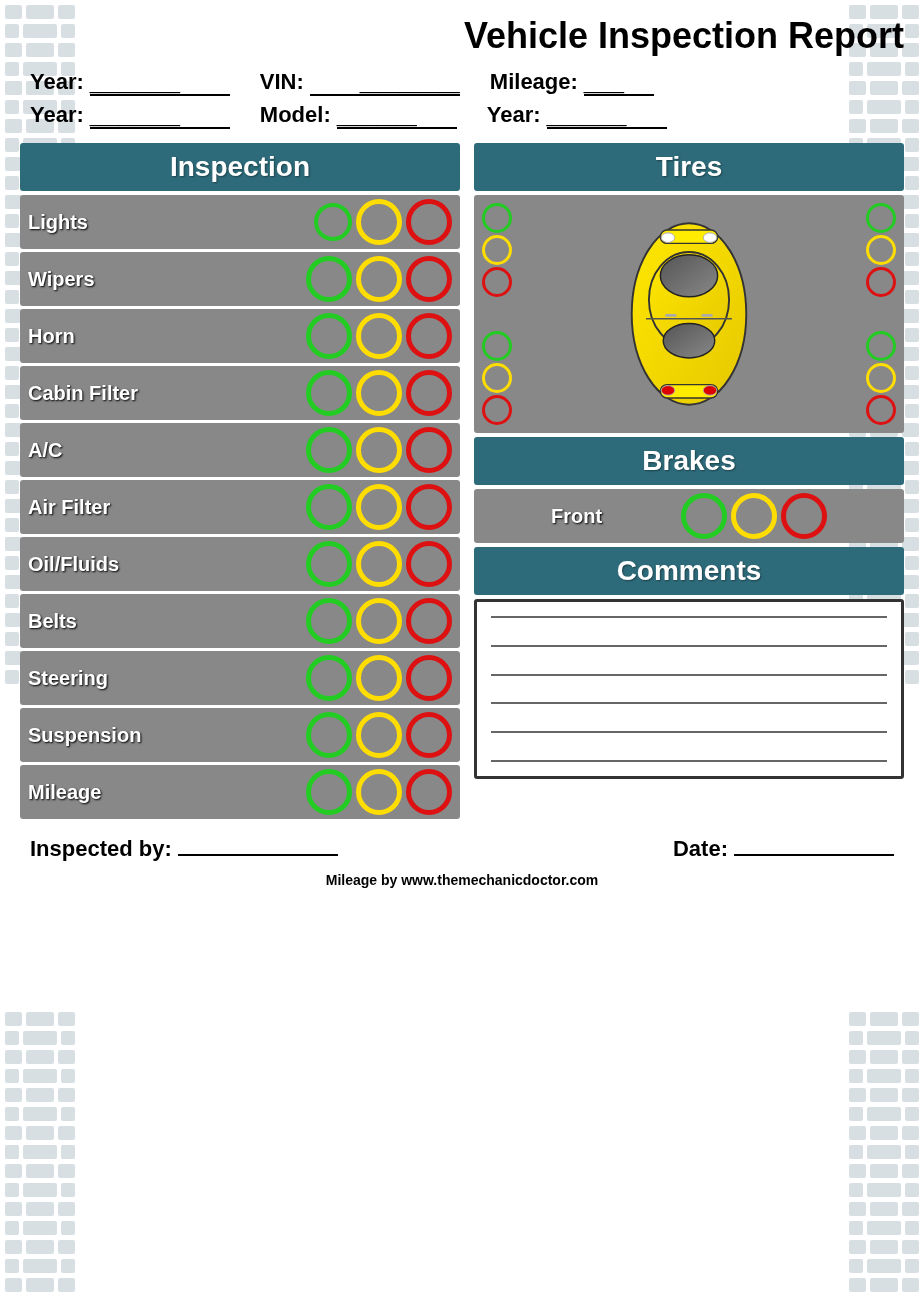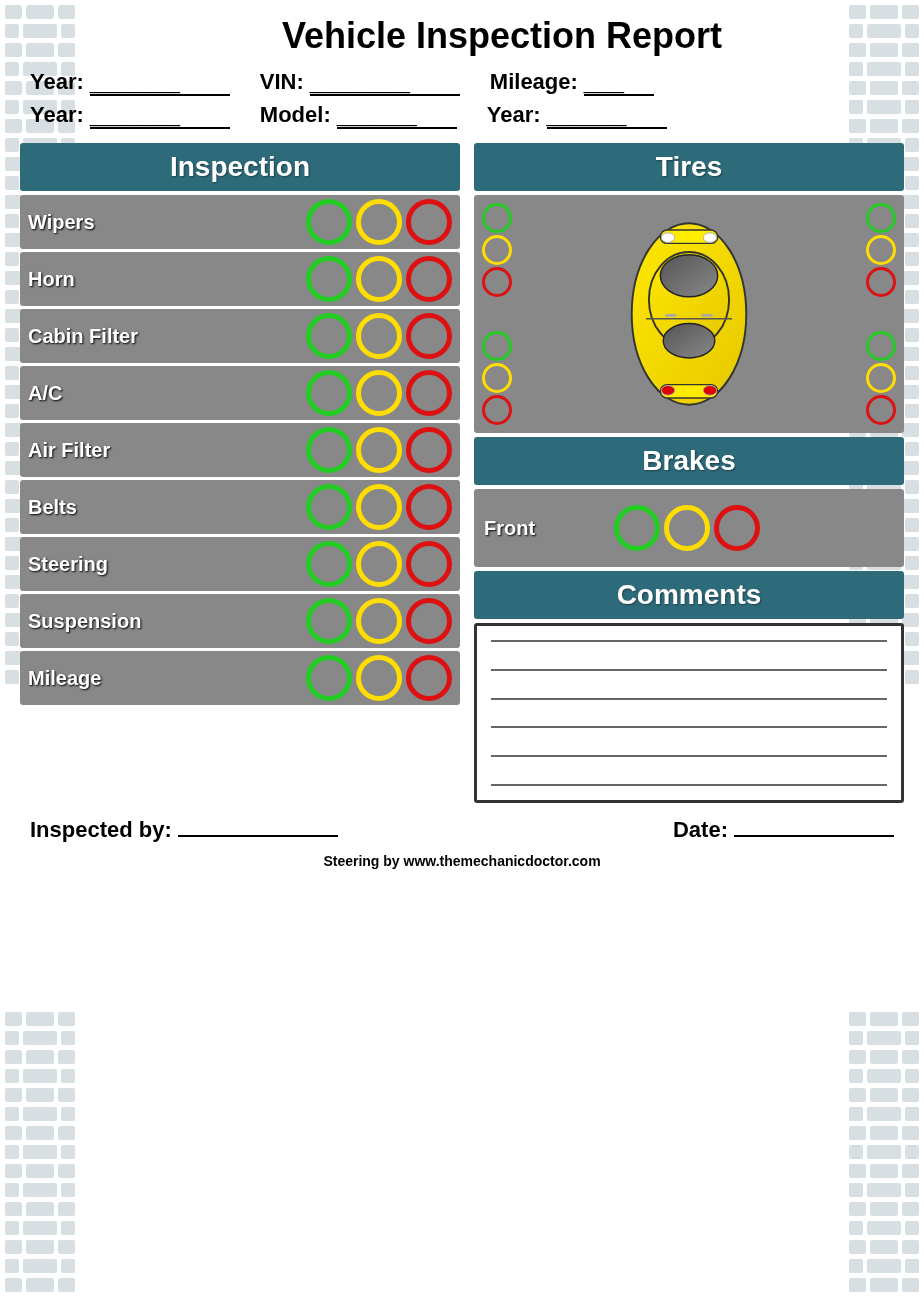--- a/index.html
+++ b/index.html
@@ -13,21 +13,21 @@
     }
 
     .main-content {
       position: relative;
       z-index: 10;
       padding: 15px 20px;
     }
 
     
     .report-title {
-      text-align: center;
+      text-align: right;
       font-size: 36px;
       font-weight: 900;
       color: #000;
       margin-bottom: 12px;
       padding-left: 80px;
     }
 
     
     .vehicle-info {
       display: flex;
@@ -150,23 +150,23 @@
     
     .car-svg { width: 170px; height: 210px; }
 
     
     .brakes-section { margin-bottom: 4px; }
     .brake-row {
       display: flex;
       align-items: center;
       background: #888;
       margin-bottom: 3px;
-      padding: 16px 10px;
+      padding: 4px 10px;
       border-radius: 3px;
-      justify-content: flex-start;
+      justify-content: center;
     }
 
     
     .comments-box {
       background: #fff;
       border: 3px solid #333;
       border-radius: 3px;
       padding: 12px 14px;
       min-height: 180px;
       display: flex;
@@ -780,21 +780,21 @@
   <h1 class="report-title">Vehicle Inspection Report</h1>
 
   <div class="vehicle-info">
     <div class="info-row">
       <div class="info-field">
         <span class="info-label">Year:</span>
         <span class="info-underline" style="width:140px;">_________</span>
       </div>
       <div class="info-field">
         <span class="info-label">VIN:</span>
-        <span class="info-underline" style="width:150px;">__________</span>
+        <span class="info-underline" style="width:150px;text-align:right;">__________</span>
       </div>
       <div class="info-field">
         <span class="info-label">Mileage:</span>
         <span class="info-underline" style="width:70px;">____</span>
       </div>
     </div>
     <div class="info-row">
       <div class="info-field">
         <span class="info-label">Year:</span>
         <span class="info-underline" style="width:140px;">_________</span>
@@ -808,20 +808,28 @@
         <span class="info-underline" style="width:120px;">________</span>
       </div>
     </div>
   </div>
 
   <div class="two-col">
 
     <div class="left-col">
       <div class="section-header">Inspection</div>
 
+      <div class="inspection-row">
+        <span class="row-label">Lights</span>
+        <div class="circles">
+          <div class="circle circle-green"></div>
+          <div class="circle circle-yellow circle-lg"></div>
+          <div class="circle circle-red circle-lg"></div>
+        </div>
+      </div>
 
 
       <div class="inspection-row">
         <span class="row-label">Wipers</span>
         <div class="circles">
           <div class="circle circle-green circle-lg"></div>
           <div class="circle circle-yellow circle-lg"></div>
           <div class="circle circle-red circle-lg"></div>
         </div>
       </div>
@@ -855,20 +863,28 @@
 
       <div class="inspection-row">
         <span class="row-label">Air Filter</span>
         <div class="circles">
           <div class="circle circle-green circle-lg"></div>
           <div class="circle circle-yellow circle-lg"></div>
           <div class="circle circle-red circle-lg"></div>
         </div>
       </div>
 
+      <div class="inspection-row">
+        <span class="row-label">Oil/Fluids</span>
+        <div class="circles">
+          <div class="circle circle-green circle-lg"></div>
+          <div class="circle circle-yellow circle-lg"></div>
+          <div class="circle circle-red circle-lg"></div>
+        </div>
+      </div>
 
       <div class="inspection-row">
         <span class="row-label">Belts</span>
         <div class="circles">
           <div class="circle circle-green circle-lg"></div>
           <div class="circle circle-yellow circle-lg"></div>
           <div class="circle circle-red circle-lg"></div>
         </div>
       </div>
 
@@ -1007,14 +1023,14 @@
     <div class="footer-field">
       <span class="footer-label">Inspected by:</span>
       <span class="footer-underline"></span>
     </div>
     <div class="footer-field">
       <span class="footer-label">Date:</span>
       <span class="footer-underline"></span>
     </div>
   </div>
 
-  <div class="credit">Steering by www.themechanicdoctor.com</div>
+  <div class="credit">Mileage by www.themechanicdoctor.com</div>
 </div>
 
 </body></html>

